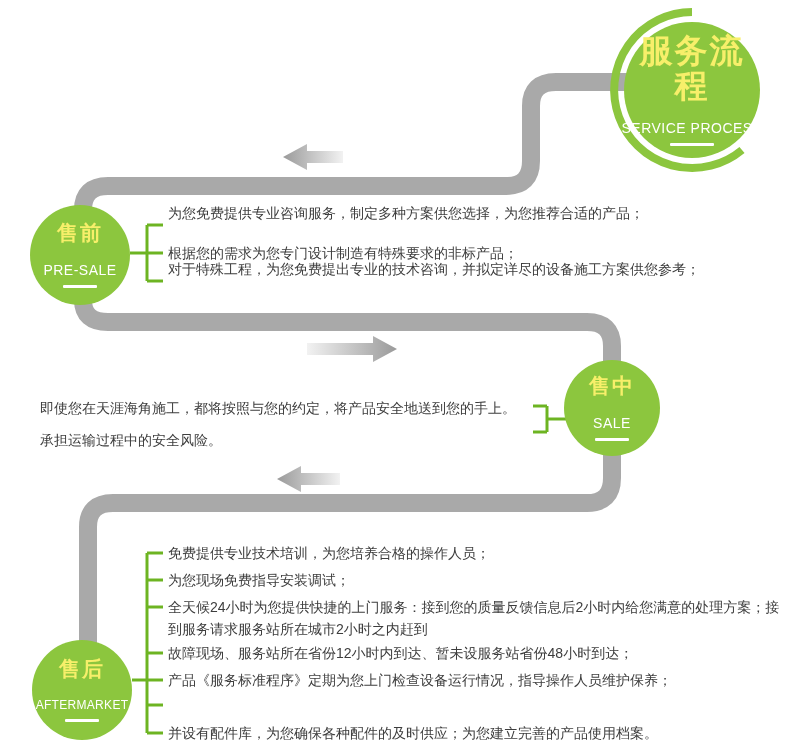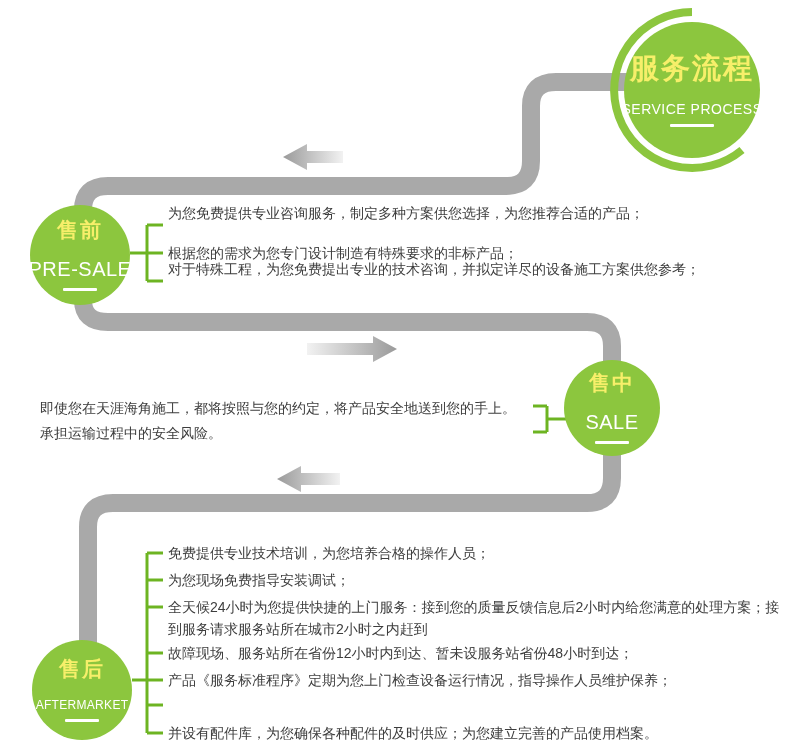--- a/index.html
+++ b/index.html
@@ -28,46 +28,46 @@
   .circle .cn{
     color:var(--yellow);font-weight:bold;letter-spacing:2px;line-height:1.05;
   }
   .circle .en{
     color:var(--white);letter-spacing:0.5px;margin-top:17px;white-space:nowrap;
   }
   .circle .rule{
     background:var(--white);height:3px;margin-top:7px;border-radius:1px;
   }
   .badge{left:624px;top:22px;width:136px;height:136px;}
-  .badge .cn{font-size:29px;}
+  .badge .cn{font-size:33px;}
   .badge .en{font-size:14px;}
   .badge .rule{width:44px;}
 
   .stage-presale{left:30px;top:205px;width:100px;height:100px;}
   .stage-sale{left:564px;top:360px;width:96px;height:96px;}
   .stage-aftermarket{left:32px;top:640px;width:100px;height:100px;}
   .stage-presale .cn,.stage-sale .cn,.stage-aftermarket .cn{font-size:21px;}
-  .stage-presale .en,.stage-sale .en{font-size:20px;}
+  .stage-presale .en,.stage-sale .en{font-size:14px;}
   .stage-aftermarket .en{font-size:12px;letter-spacing:0.3px;text-align:right;}
   .stage-presale .rule,.stage-sale .rule,.stage-aftermarket .rule{width:34px;}
 
   .item{
     position:absolute;z-index:2;left:168px;width:615px;
     font-size:14px;line-height:22px;color:var(--text-dark);
   }
   .p1{top:202px;} .p2{top:242px;} .p3{top:258px;}
   .a1{top:542px;} .a2{top:569px;} .a3{top:596px;} .a4{top:642px;}
   .a5{top:669px;} .a6{top:694px;} .a7{top:722px;}
 
   .sale-block{
     position:absolute;z-index:2;left:40px;top:397px;width:488px;
     font-size:14px;color:var(--text-dark);
   }
   .sale-line1{line-height:22px;}
-  .sale-line2{line-height:22px;margin-top:3px;}
+  .sale-line2{line-height:22px;margin-top:10px;}
 </style>
 </head>
 <body>
 
 <div class="canvas">
 
   <svg class="flow" width="785" height="752" viewBox="0 0 785 752">
     <defs>
       <linearGradient id="gradLeft1" gradientUnits="userSpaceOnUse" x1="283" y1="0" x2="343" y2="0">
         <stop offset="0" stop-color="#9a9a9a"></stop>

